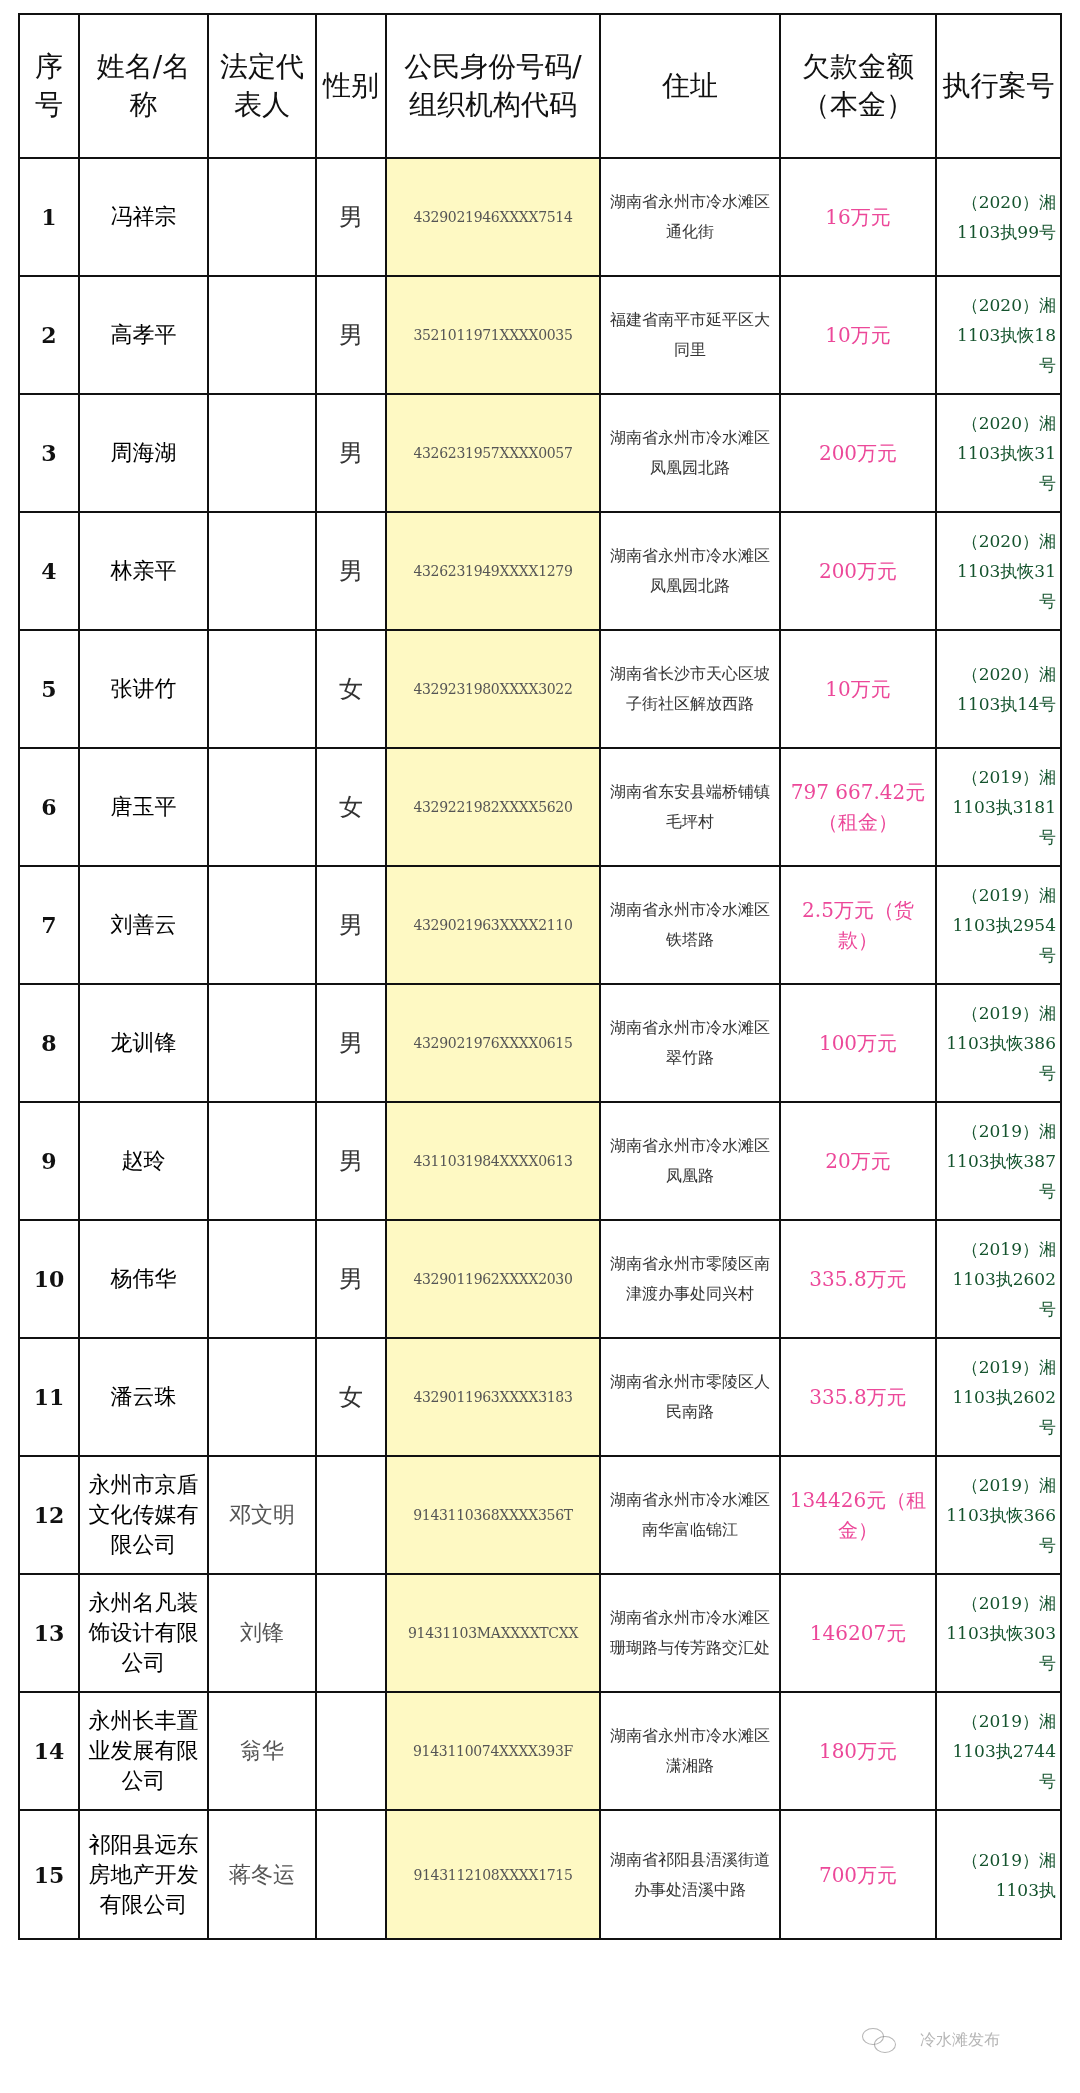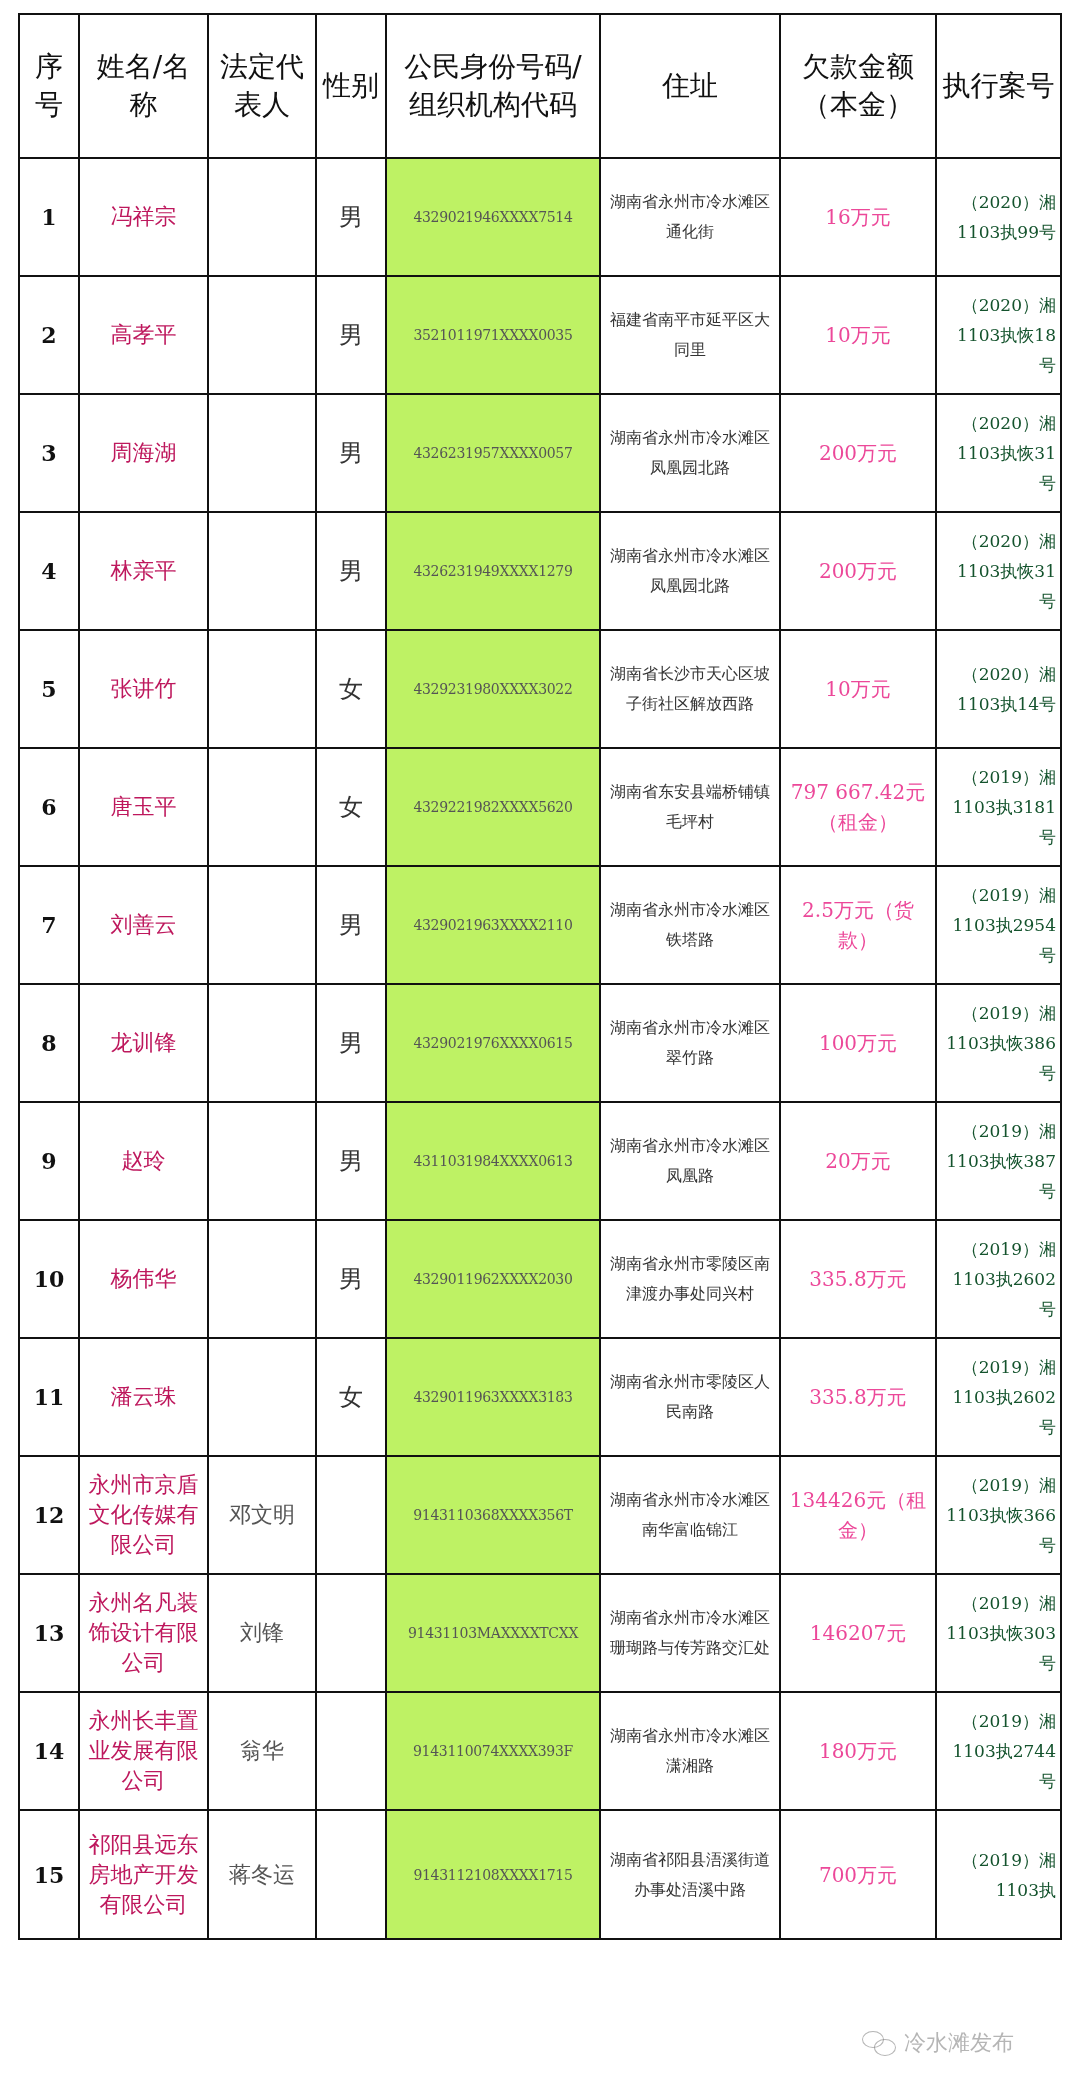--- a/index.html
+++ b/index.html
@@ -19,31 +19,31 @@
     border: 2px solid #111; text-align: center; vertical-align: middle;
     padding: 0 4px; overflow: hidden;
   }
   tr > :first-child { border-left: none; }
   tr > :last-child { border-right: none; margin-top: 20px; }
   thead th { border-top: none; height: 142px; font-weight: normal;
     font-family: "DejaVu Sans", sans-serif; font-size: 28px; color: #111; line-height: 38px; }
   tbody td { height: 116px; font-family: "DejaVu Serif", serif; color: #444; }
   tbody tr:last-child td { height: 127px; border-bottom: none; }
   td.seq { font-size: 22px; color: #111; font-weight: bold; }
-  td.name { font-size: 22px; line-height: 30px; color: #be185d; }
+  td.name { font-size: 22px; line-height: 30px; color: #000000; }
   td.rep { font-size: 22px; color: #555; }
   td.gender { font-size: 24px; color: #333; }
-  td.idno { background: #bef264; font-size: 14px; letter-spacing: -0.3px; color: #555; padding: 0 2px; }
+  td.idno { background: #fef9c3; font-size: 14px; letter-spacing: -0.3px; color: #555; padding: 0 2px; }
   td.addr { font-size: 16px; line-height: 30px; color: #333; padding: 0 8px; }
   td.amount { font-size: 20px; line-height: 30px; color: #ec4899; }
   td.caseno { font-size: 17px; line-height: 30px; color: #14532d; text-align: right; }
   .watermark {
     position: absolute; left: 862px; top: 2028px;
-    display: flex; align-items: center; gap: 6px;
-    font-family: "DejaVu Sans", sans-serif; font-size: 22px; color: rgba(120,120,120,0.55); justify-content: space-between;
+    display: flex; align-items: center; gap: 22px;
+    font-family: "DejaVu Sans", sans-serif; font-size: 16px; color: rgba(120,120,120,0.55); justify-content: space-between;
   }
   .wm-icon { width: 36px; height: 24px; position: relative; }
   .wm-icon span { position: absolute; border: 1.5px solid rgba(120,120,120,0.55); border-radius: 50%; }
 </style>
 </head>
 <body>
 
 <div class="sheet">
   <table>
     <colgroup>

